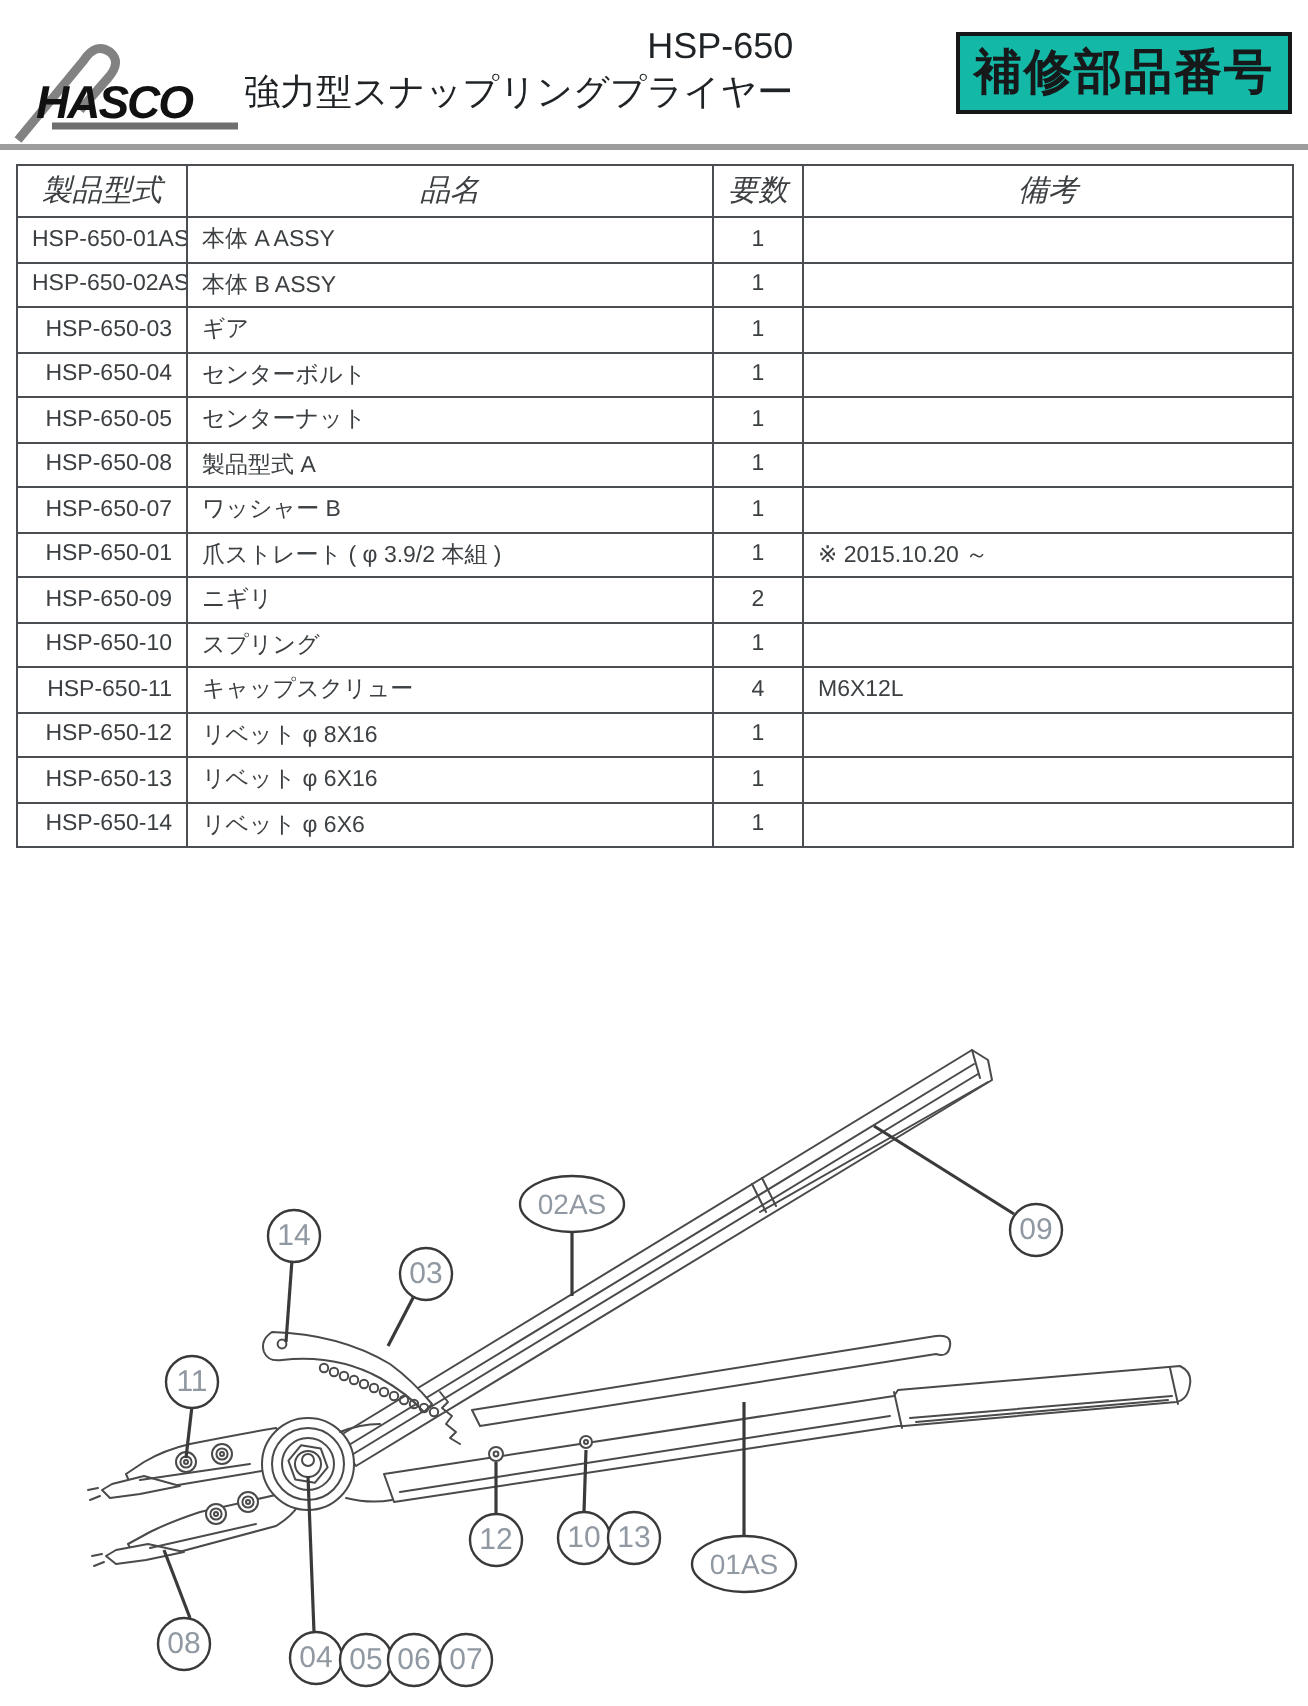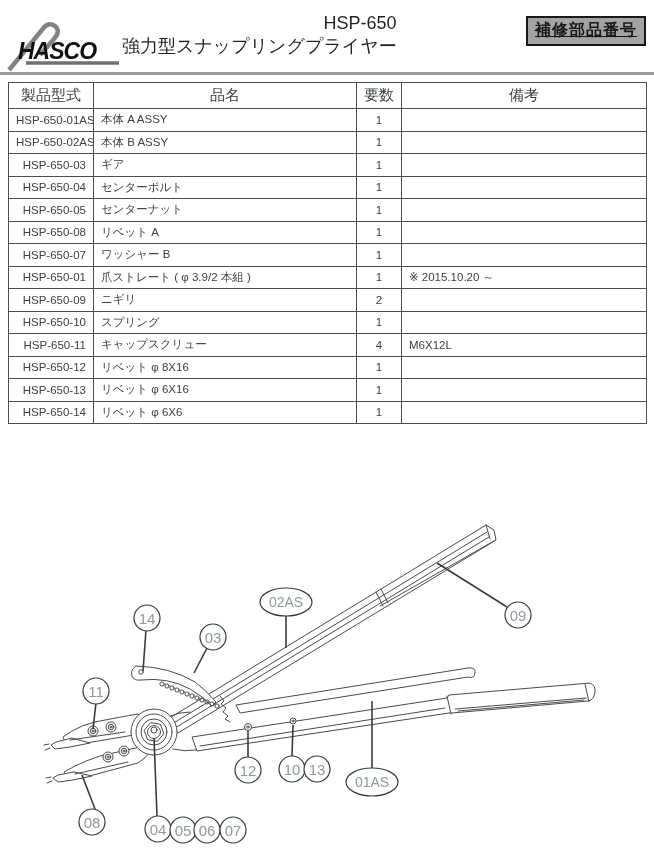--- a/index.html
+++ b/index.html
@@ -7,33 +7,32 @@
     position:relative;width:654px;height:853px;background:#ffffff;overflow:hidden;
     font-family:"Liberation Sans","DejaVu Sans",sans-serif;color:#2e3338;
   }
   
   .logo{position:absolute;left:6px;top:16px;width:116px;height:58px;}
   .titles{position:absolute;left:122px;top:12px;text-align:right;}
   .model{font-size:18px;font-weight:500;color:#1f2326;line-height:22px;}
   .product{font-size:18px;font-weight:500;color:#1f2326;line-height:24px;margin-top:0;}
   .badge{
     position:absolute;right:8px;top:16px;border:2.5px solid #16181a;
-    font-size:16px;font-weight:700;color:#16181a;padding:2px 7px 3px 7px;letter-spacing:1px;
-    background:#a3a3a3;
-    text-decoration:underline;
+    font-size:24px;font-weight:700;color:#16181a;padding:2px 7px 3px 7px;letter-spacing:1px;
+    background:#14b8a6;
   }
   .rule{position:absolute;left:0;top:72px;width:654px;height:3px;background:#9c9c9c;}
   
   table.parts{
     position:absolute;left:8px;top:82px;width:638px;border-collapse:collapse;
     border:1.5px solid #3c4043;table-layout:fixed;
   }
   table.parts th{
     border:1px solid #4a4e52;font-weight:400;font-size:15px;color:#3c4043;
-    height:25px;padding:0;text-align:center;background:#fff;
+    height:25px;padding:0;text-align:center;background:#fff;font-style:italic;
   }
   table.parts td{
     border:1px solid #4a4e52;font-size:11.5px;color:#3c4043;height:21.5px;
     padding:0 7px;background:#fff;white-space:nowrap;overflow:hidden;margin-top:43px;
   }
   td.c-model{text-align:right;}
   td.c-name{text-align:left;}
   td.c-qty{text-align:center;padding:0;}
   td.c-note{text-align:left;}
   
@@ -104,21 +103,21 @@
           <td class="c-note"></td>
         </tr>
         <tr>
           <td class="c-model">HSP-650-05</td>
           <td class="c-name">センターナット</td>
           <td class="c-qty">1</td>
           <td class="c-note"></td>
         </tr>
         <tr>
           <td class="c-model">HSP-650-08</td>
-          <td class="c-name">リベット A</td>
+          <td class="c-name">製品型式 A</td>
           <td class="c-qty">1</td>
           <td class="c-note"></td>
         </tr>
         <tr>
           <td class="c-model">HSP-650-07</td>
           <td class="c-name">ワッシャー B</td>
           <td class="c-qty">1</td>
           <td class="c-note"></td>
         </tr>
         <tr>

